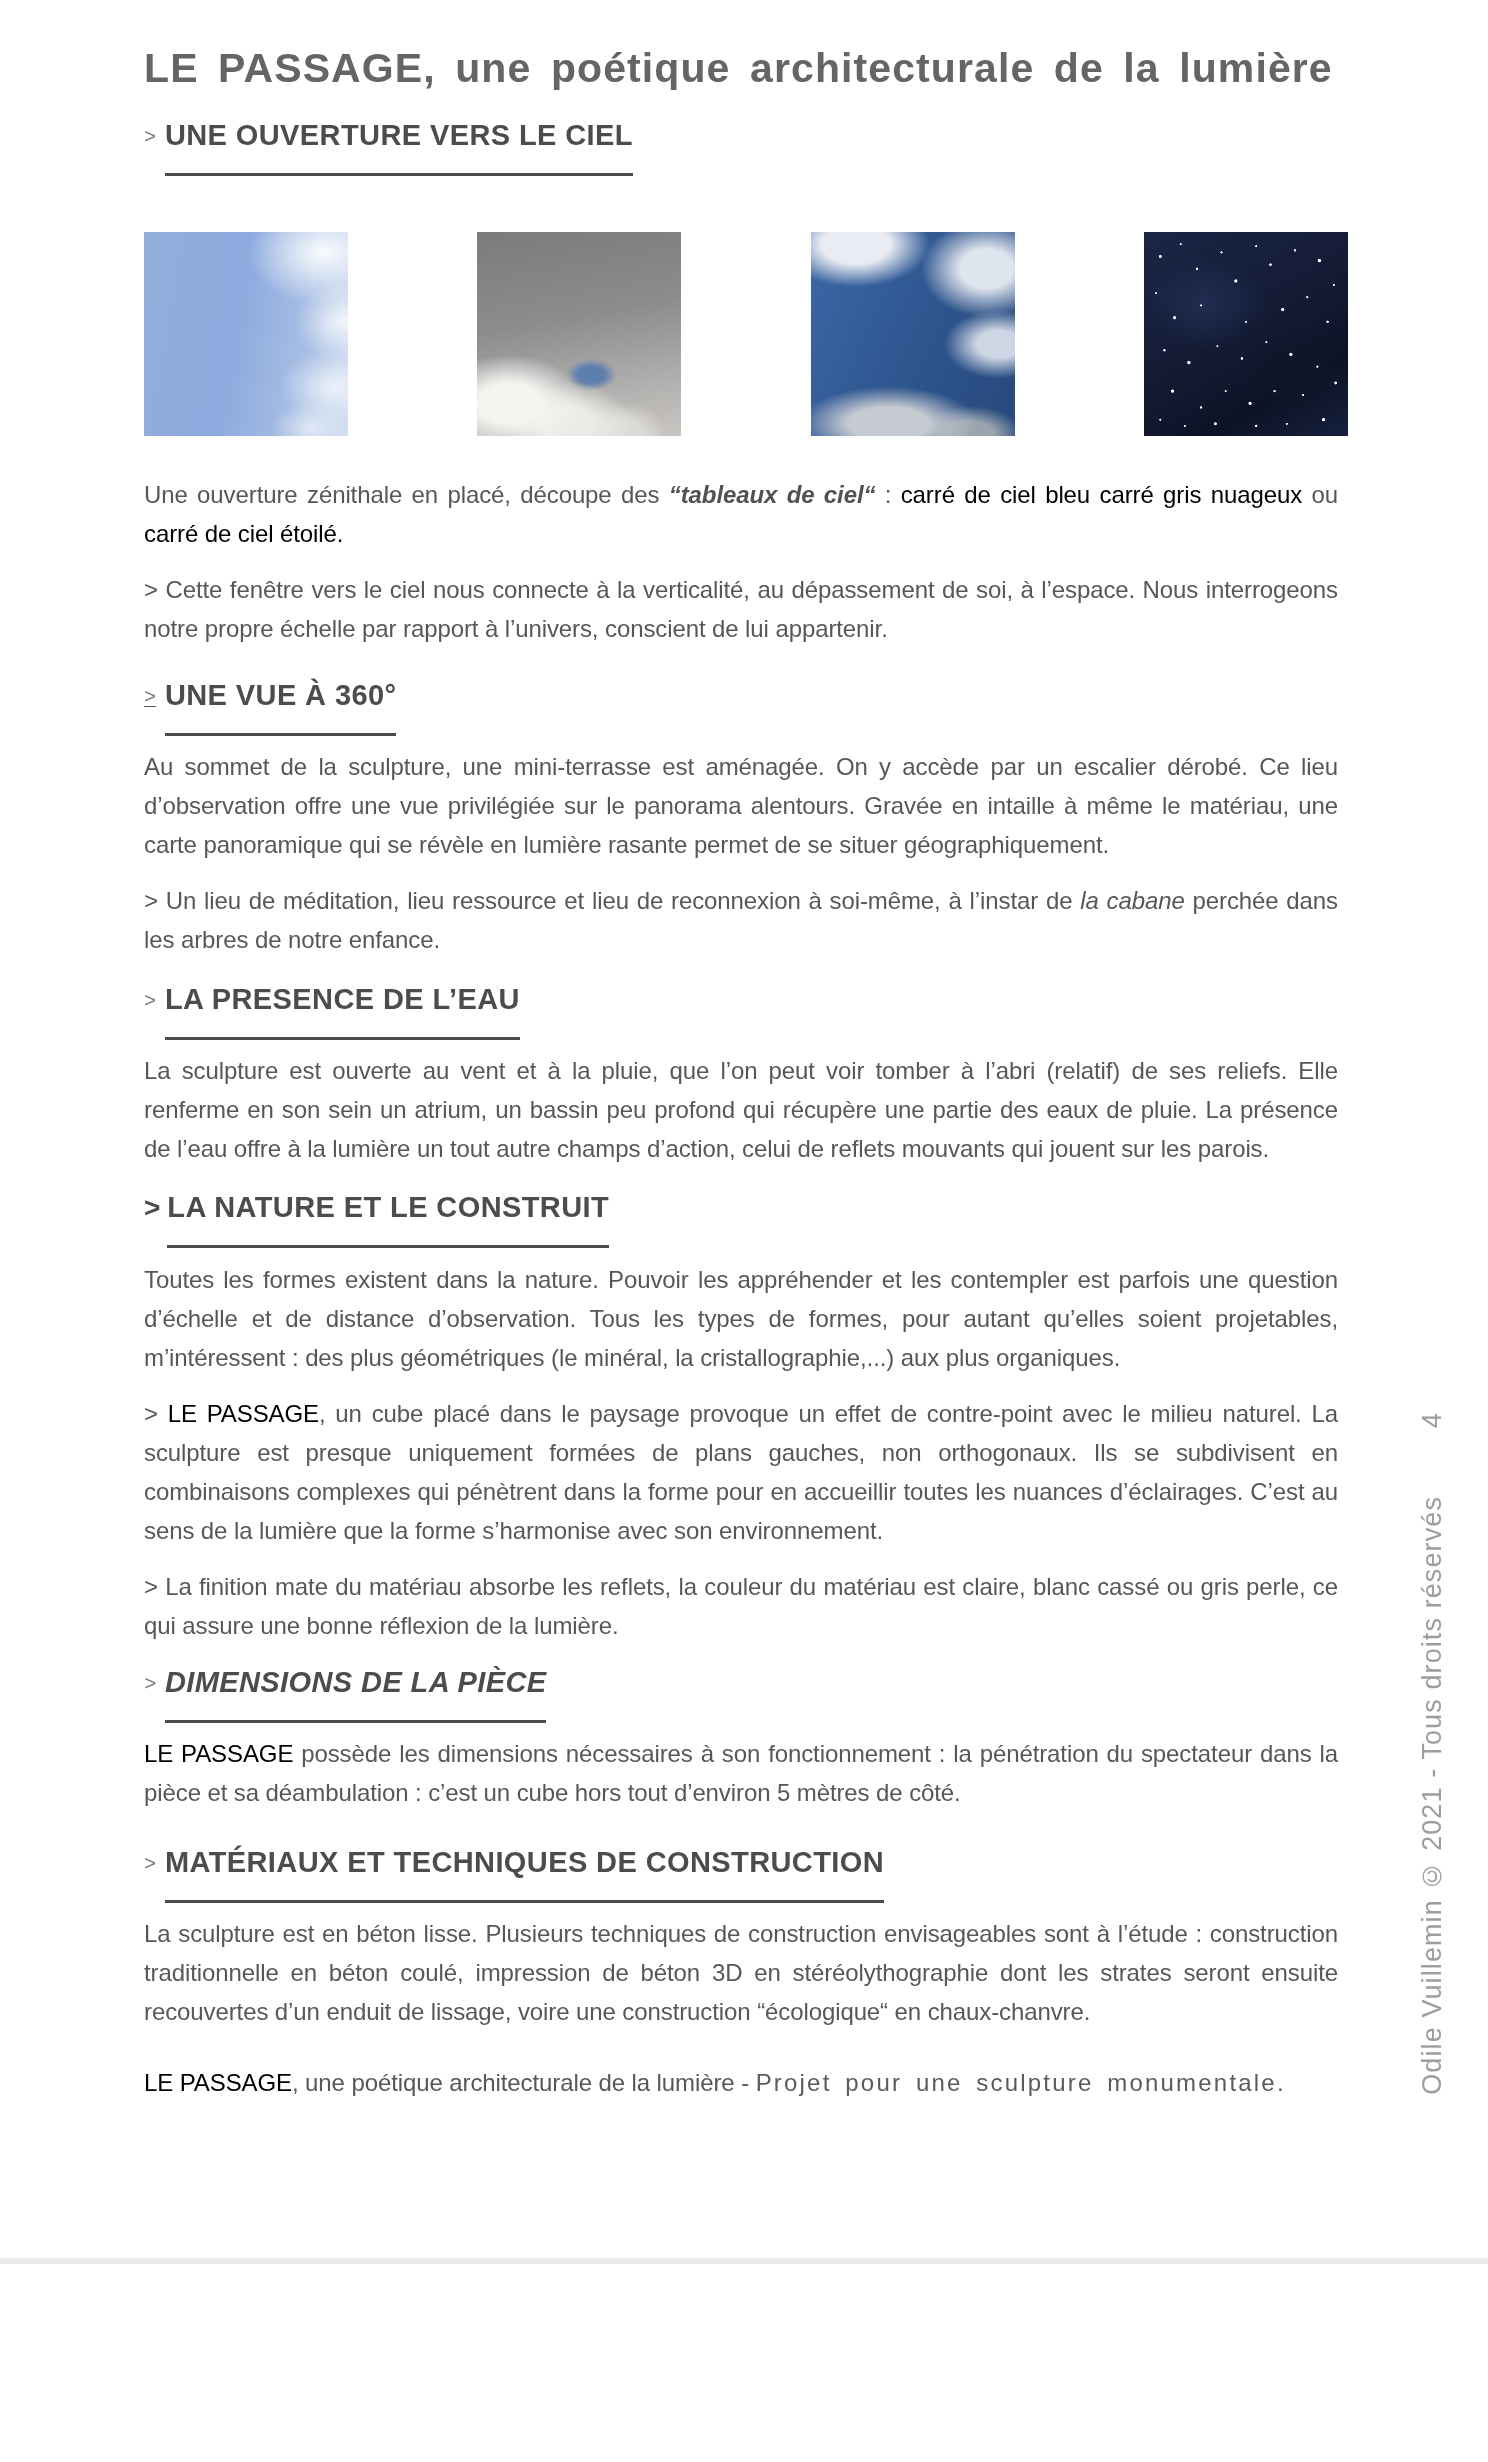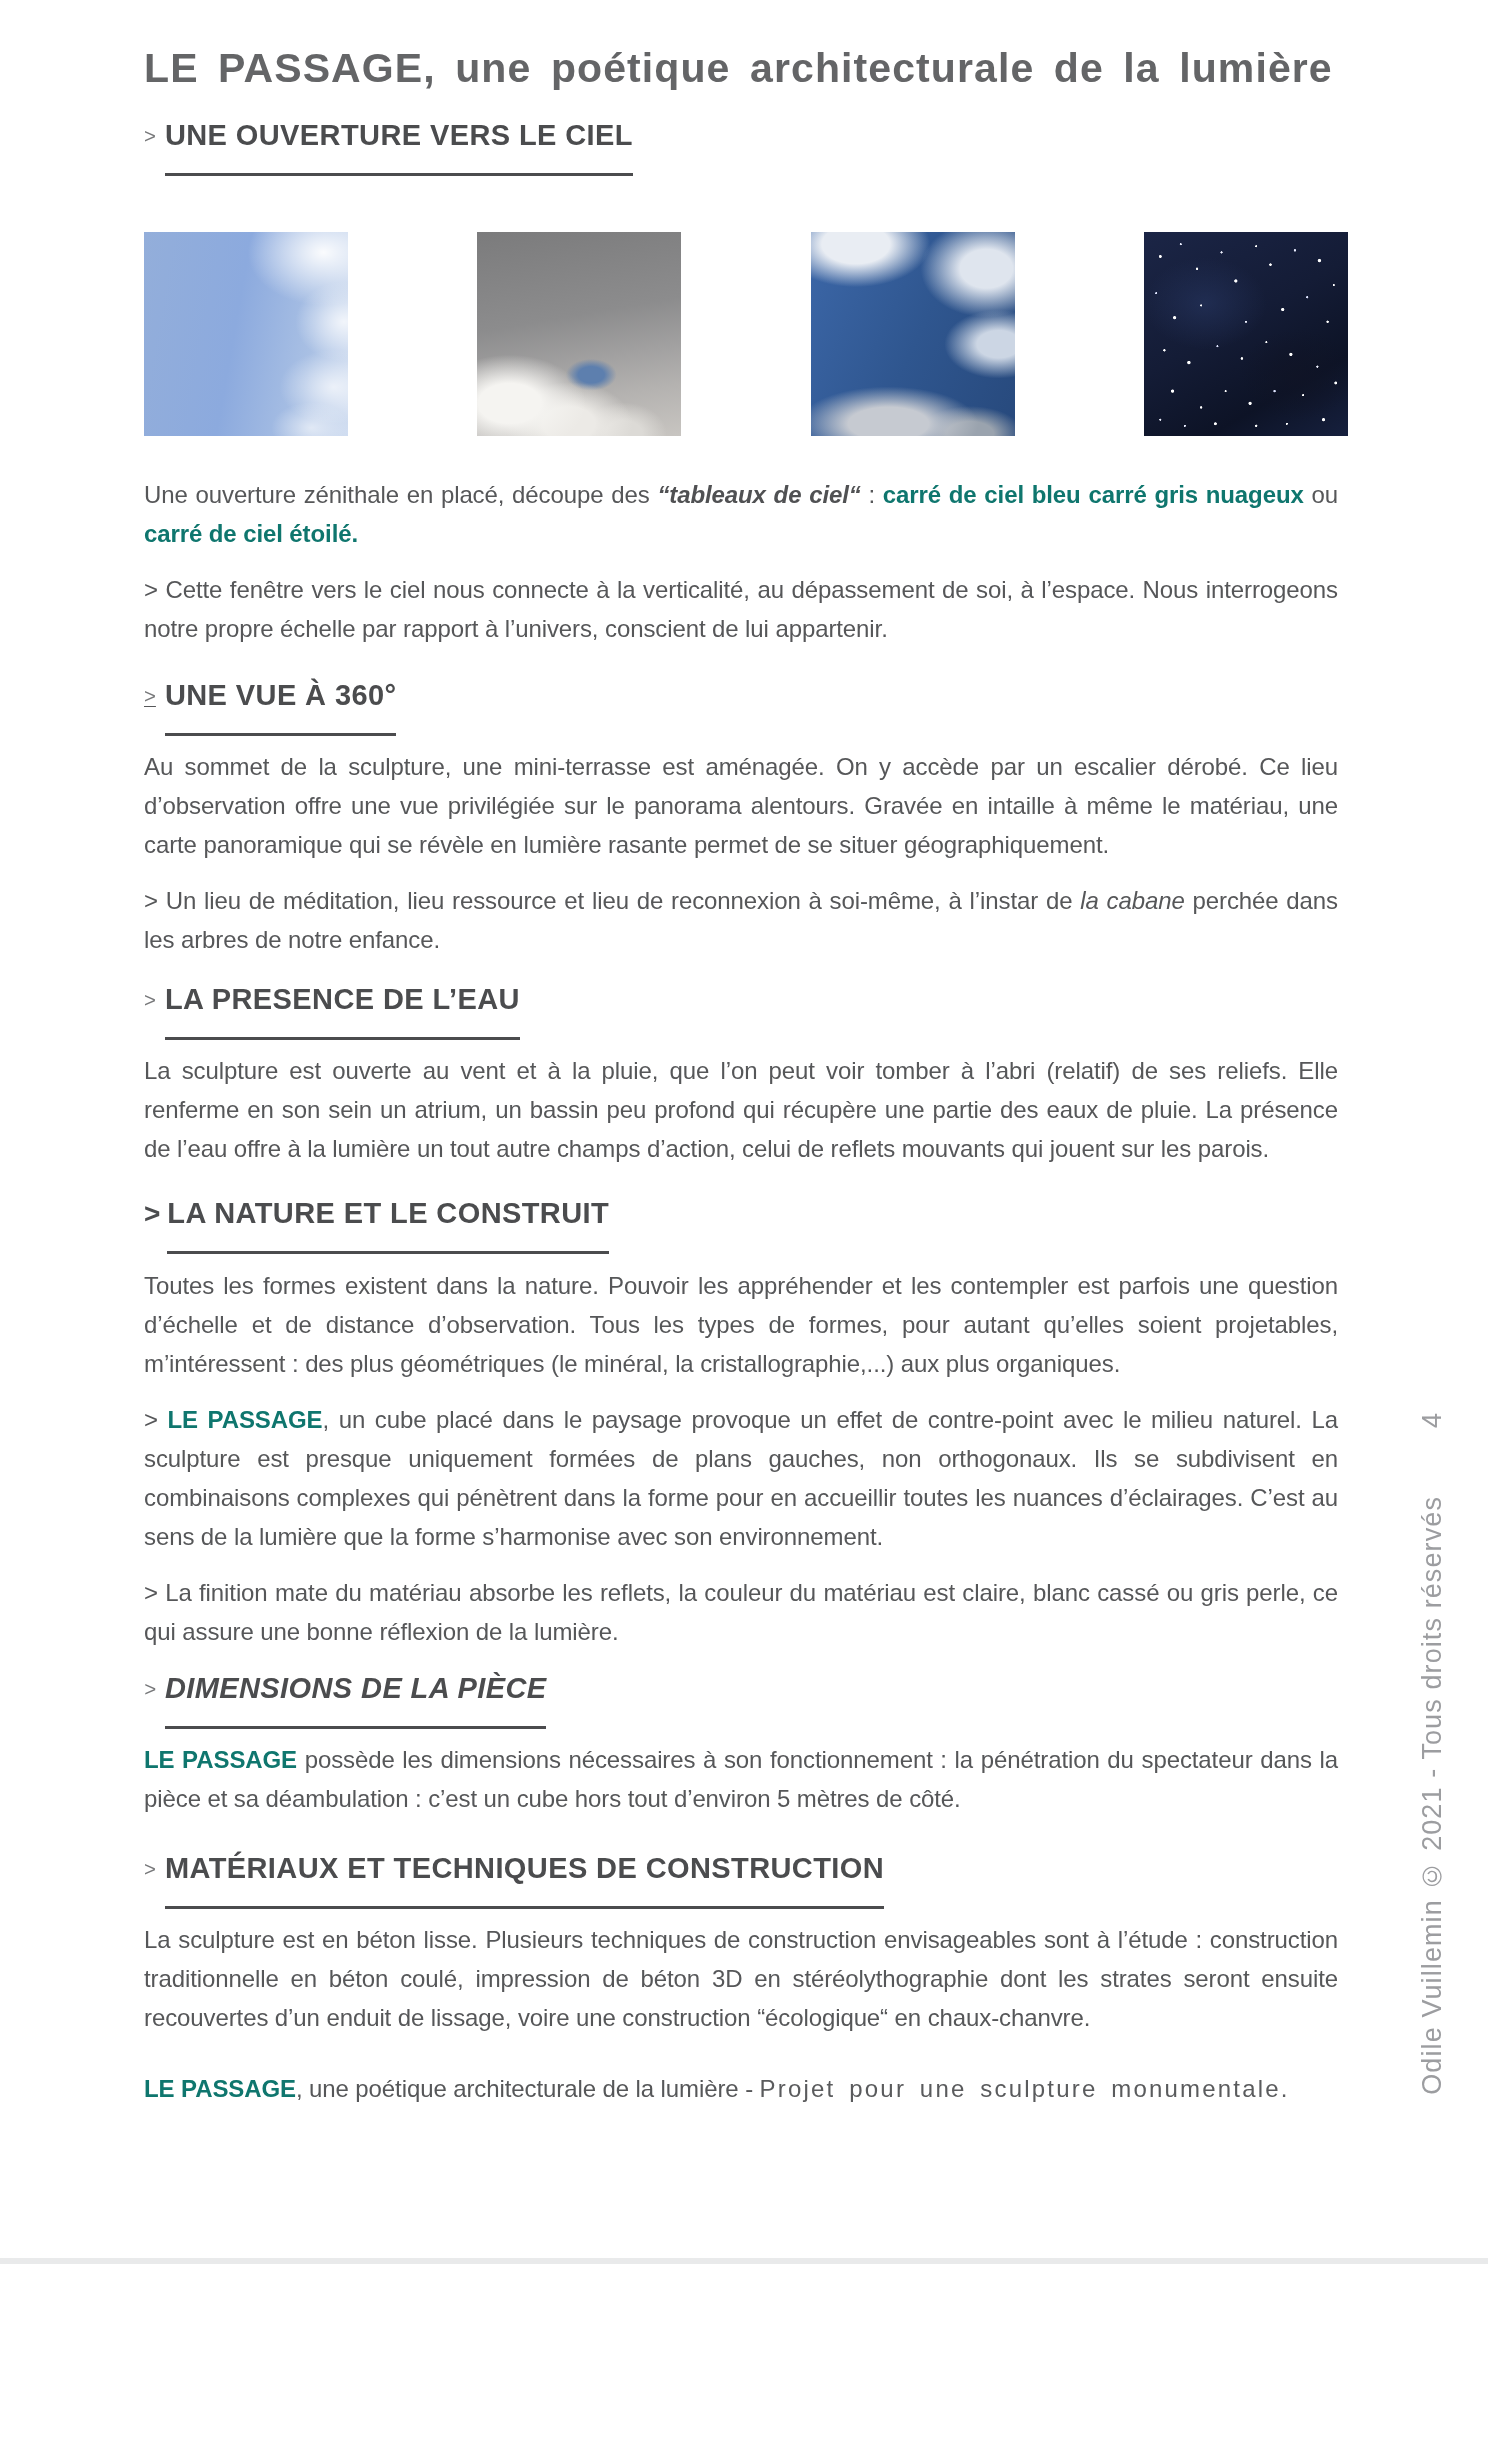--- a/index.html
+++ b/index.html
@@ -108,27 +108,27 @@
   .para{
     font-size:24px;line-height:39px;
     text-align:justify;
     letter-spacing:-0.1px;
     color:#565759;
     margin:17px 0 0 0;
   }
   .para.first{margin-top:11.2px;}
   .para.after-images{margin-top:39px;}
   .seg-n{}
-  .seg-b{font-weight:700;color:#0f766e;}
+  .seg-b{font-weight:400;color:#000000;}
   .seg-i{font-style:italic;}
   .seg-bi{font-weight:700;font-style:italic;color:#505153;}
   .seg-sp{letter-spacing:2.2px;word-spacing:4.9px;color:#5a5b5d;}
   .mt-h2{margin-top:31px;text-decoration:underline;}
   .mt-h3{margin-top:24px;}
-  .mt-h4{margin-top:29px;}
+  .mt-h4{margin-top:23px;}
   .mt-h5{margin-top:21px;font-style:italic;}
   .mt-h6{margin-top:34px;}
   .closing{margin-top:32px;}
   
   .byline{
     position:absolute;left:144px;top:2259px;
     font-size:25px;color:#404040;letter-spacing:0.4px;
   }
   .footer{
     position:absolute;left:146px;top:2384px;

